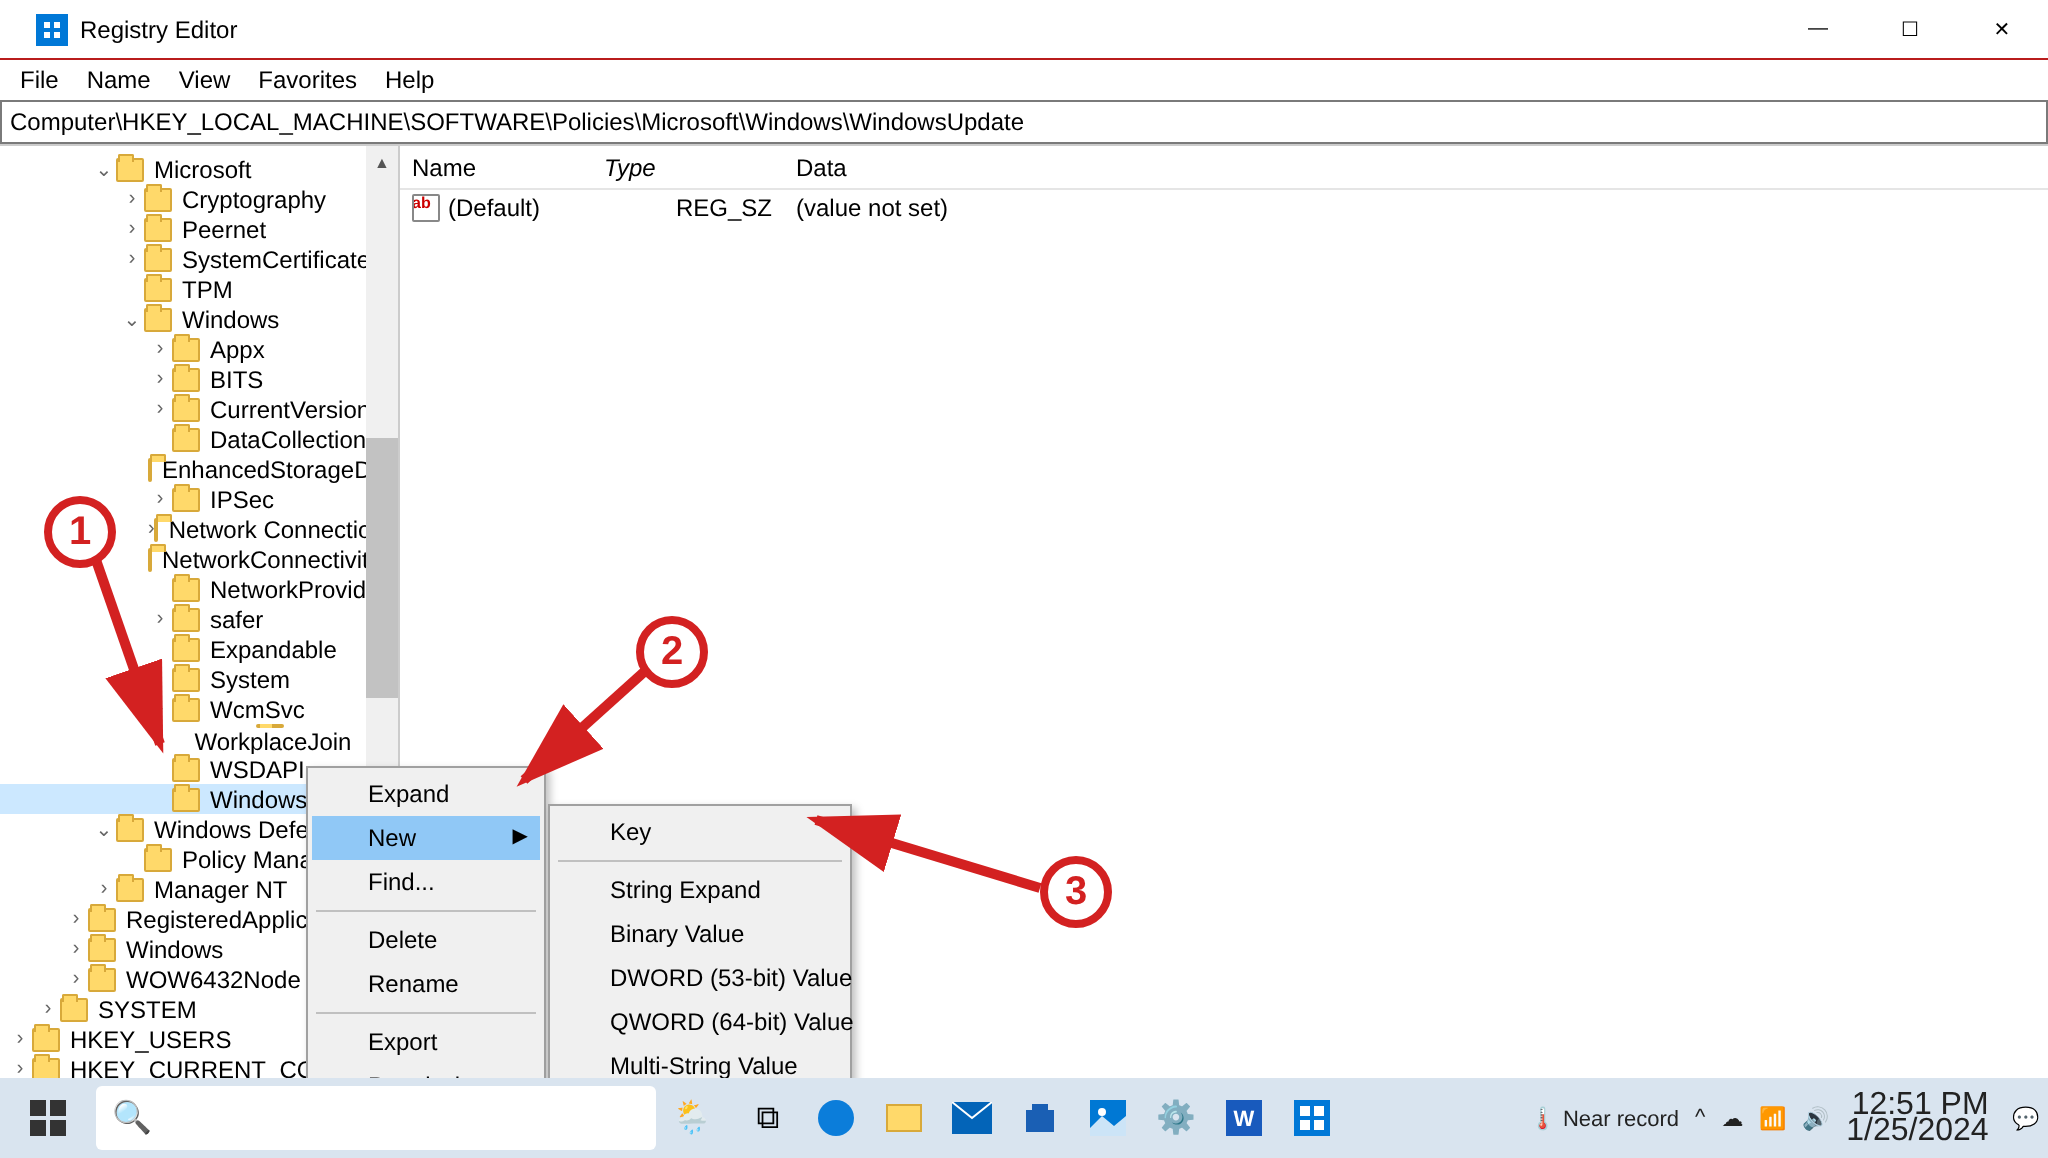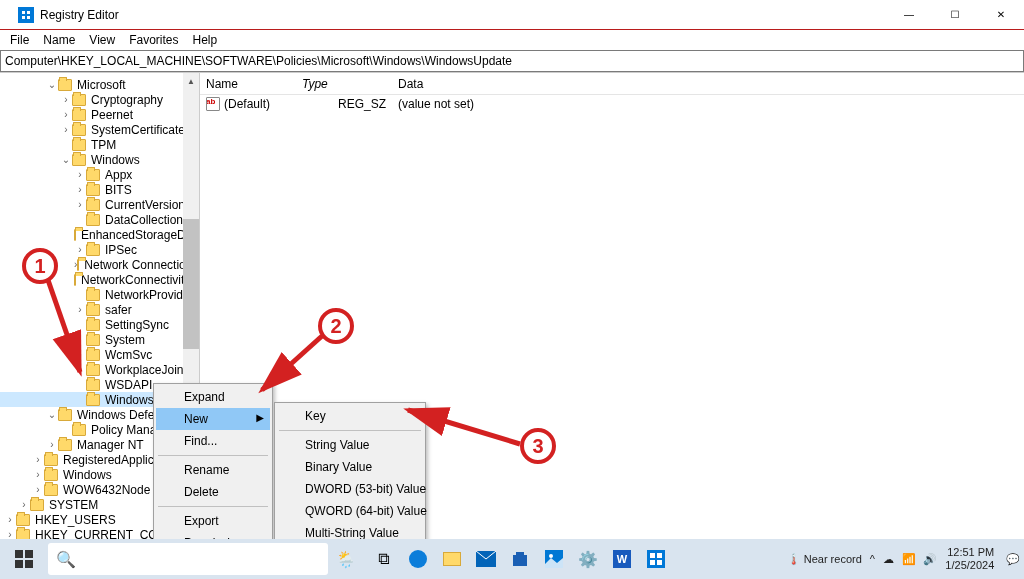--- a/index.html
+++ b/index.html
@@ -55,21 +55,21 @@
   .anno { position:absolute; pointer-events:none;}
   .circ { position:absolute; width:36px; height:36px; border:4px solid #d32121; border-radius:50%; background:#fff; display:flex; align-items:center; justify-content:center; font-weight:bold; color:#d32121; font-size:20px;}
 
   
   .taskbar { position:absolute; bottom:0; left:0; right:0; height:40px; background:#d9e4ef; display:flex; align-items:center; padding:0 4px; gap:4px;}
   .start { width:40px; height:32px; display:flex; align-items:center; justify-content:center;}
   .search-box { width:280px; height:32px; background:#fff; border-radius:3px; display:flex; align-items:center; padding:0 8px; gap:8px; color:#666;}
   .task-icons { display:flex; gap:6px; margin-left:6px;}
   .tb-icon { width:28px; height:28px; border-radius:3px; display:flex; align-items:center; justify-content:center;}
   .tray { margin-left:auto; display:flex; align-items:center; gap:8px; font-size:11px; color:#222;}
-  .clock { display:flex; flex-direction:column; align-items:flex-end; font-size:11px; line-height:13px; margin-right:4px;}
+  .clock { display:flex; flex-direction:column; align-items:flex-end; font-size:16px; line-height:13px; margin-right:4px;}
 
   .truncate { overflow:hidden; text-overflow:clip;}
 </style>
 </head>
 <body>
 
 <div class="titlebar">
   <span class="titlebar-icon">
     <svg viewBox="0 0 12 12">
         <rect x="0" y="0" width="12" height="12" fill="#0078d7"></rect>
@@ -178,33 +178,33 @@
           <span class="label">NetworkProvider</span>
         </div>
         <div class="tree-row truncate" style="padding-left: 74px;">
           <span class="exp">›</span>
           <span class="fld"></span>
           <span class="label">safer</span>
         </div>
         <div class="tree-row truncate" style="padding-left: 74px;">
           <span class="exp"></span>
           <span class="fld"></span>
-          <span class="label">SettingSync</span>
+          <span class="label">Expandable</span>
         </div>
         <div class="tree-row truncate" style="padding-left: 74px;">
           <span class="exp"></span>
           <span class="fld"></span>
           <span class="label">System</span>
         </div>
         <div class="tree-row truncate" style="padding-left: 74px;">
           <span class="exp">›</span>
           <span class="fld"></span>
           <span class="label">WcmSvc</span>
         </div>
-        <div class="tree-row truncate" style="padding-left: 74px;">
+        <div class="tree-row truncate" style="padding-left: 74px; flex-direction: column;">
           <span class="exp"></span>
           <span class="fld"></span>
           <span class="label">WorkplaceJoin</span>
         </div>
         <div class="tree-row truncate" style="padding-left: 74px;">
           <span class="exp"></span>
           <span class="fld"></span>
           <span class="label">WSDAPI</span>
         </div>
         <div class="tree-row truncate selected" style="padding-left: 74px;">
@@ -281,33 +281,33 @@
       <div class="cell" style="width:200px;">(value not set)</div>
     </div>
   </div>
 </div>
 
 <div class="ctx" style="left:153px; top:383px; width:120px;">
   <div class="ctx-item">Expand</div>
   <div class="ctx-item hover"><span>New</span><span class="arrow">▶</span></div>
   <div class="ctx-item">Find...</div>
   <div class="ctx-sep"></div>
+  <div class="ctx-item">Delete</div>
   <div class="ctx-item">Rename</div>
-  <div class="ctx-item">Delete</div>
   <div class="ctx-sep"></div>
   <div class="ctx-item">Export</div>
   <div class="ctx-item">Permissions...</div>
   <div class="ctx-sep"></div>
   <div class="ctx-item">Copy Key Name</div>
 </div>
 
 <div class="ctx" style="left:274px; top:402px; width:152px;">
   <div class="ctx-item">Key</div>
   <div class="ctx-sep"></div>
-  <div class="ctx-item">String Value</div>
+  <div class="ctx-item">String Expand</div>
   <div class="ctx-item">Binary Value</div>
   <div class="ctx-item">DWORD (53-bit) Value</div>
   <div class="ctx-item">QWORD (64-bit) Value</div>
   <div class="ctx-item">Multi-String Value</div>
   <div class="ctx-item">Expandable String Value</div>
 </div>
 
 <svg class="anno" style="left:0;top:0;width:1024px;height:579px;">
   <defs>
     <marker id="ah" markerWidth="10" markerHeight="10" refX="8" refY="3" orient="auto">

